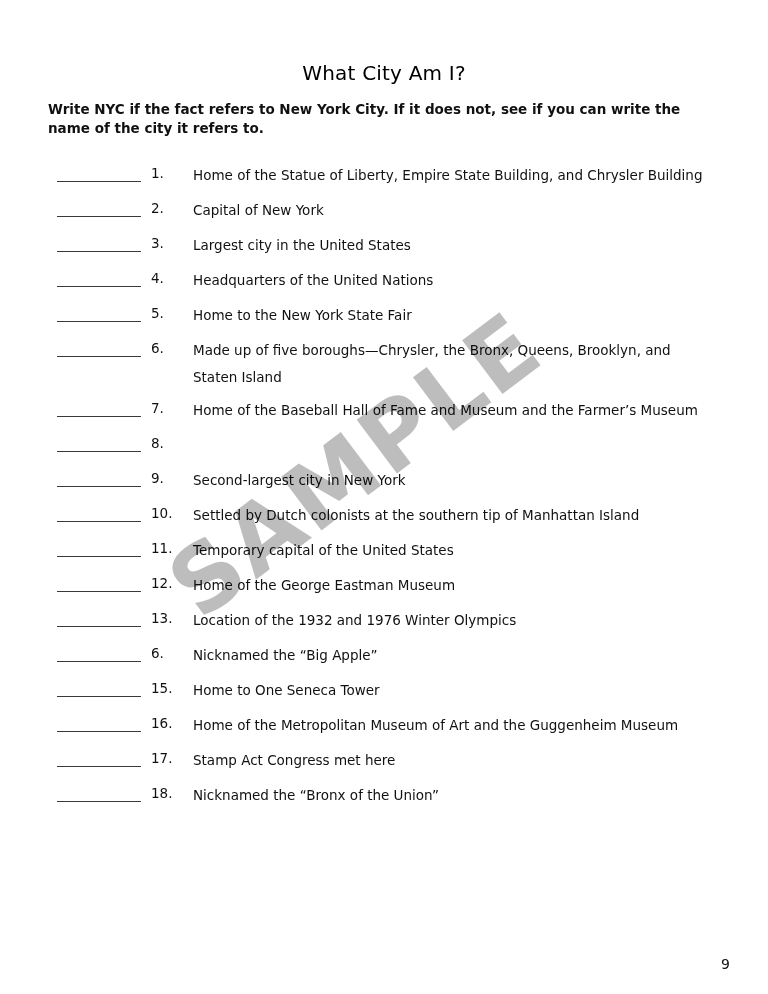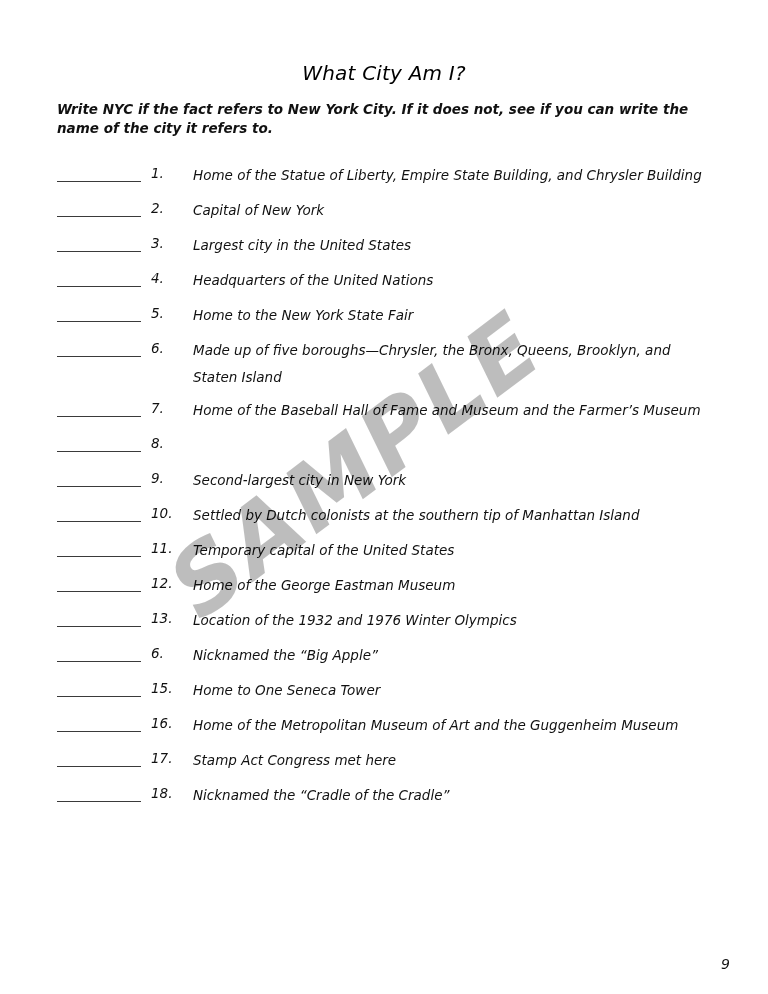--- a/index.html
+++ b/index.html
@@ -13,37 +13,36 @@
     font-family: "DejaVu Sans", sans-serif;
     color: #1a1a1a;
     position: relative;
     overflow: hidden;
   }
   .page {
     position: relative;
     width: 768px;
     height: 994px;
     box-sizing: border-box;
-    font-style: italic;
   }
   .title {
     position: absolute;
     top: 48px;
     left: 0;
     width: 768px;
     text-align: center;
     font-size: 20px;
     font-weight: normal;
     letter-spacing: 0.2px;
     color: #000000;
   }
   .instructions {
     position: absolute;
     top: 86px;
-    left: 57px;
+    left: 48px;
     width: 648px;
     font-size: 13.5px;
     line-height: 1.45;
     font-weight: bold;
     color: #111111;
   }
   .list {
     position: absolute;
     top: 162px;
     left: 57px;
@@ -224,21 +223,21 @@
 
     <div class="item">
       <div class="blank"></div>
       <div class="num">17.</div>
       <div class="text">Stamp Act Congress met here</div>
     </div>
 
     <div class="item">
       <div class="blank"></div>
       <div class="num">18.</div>
-      <div class="text">Nicknamed the “Cradle of the Cradle”</div>
+      <div class="text">Nicknamed the “Bronx of the Union”</div>
     </div>
 
   </div>
 
   <div class="watermark">SAMPLE</div>
 
 
   <div class="page-number">9</div>
 
 </div>

